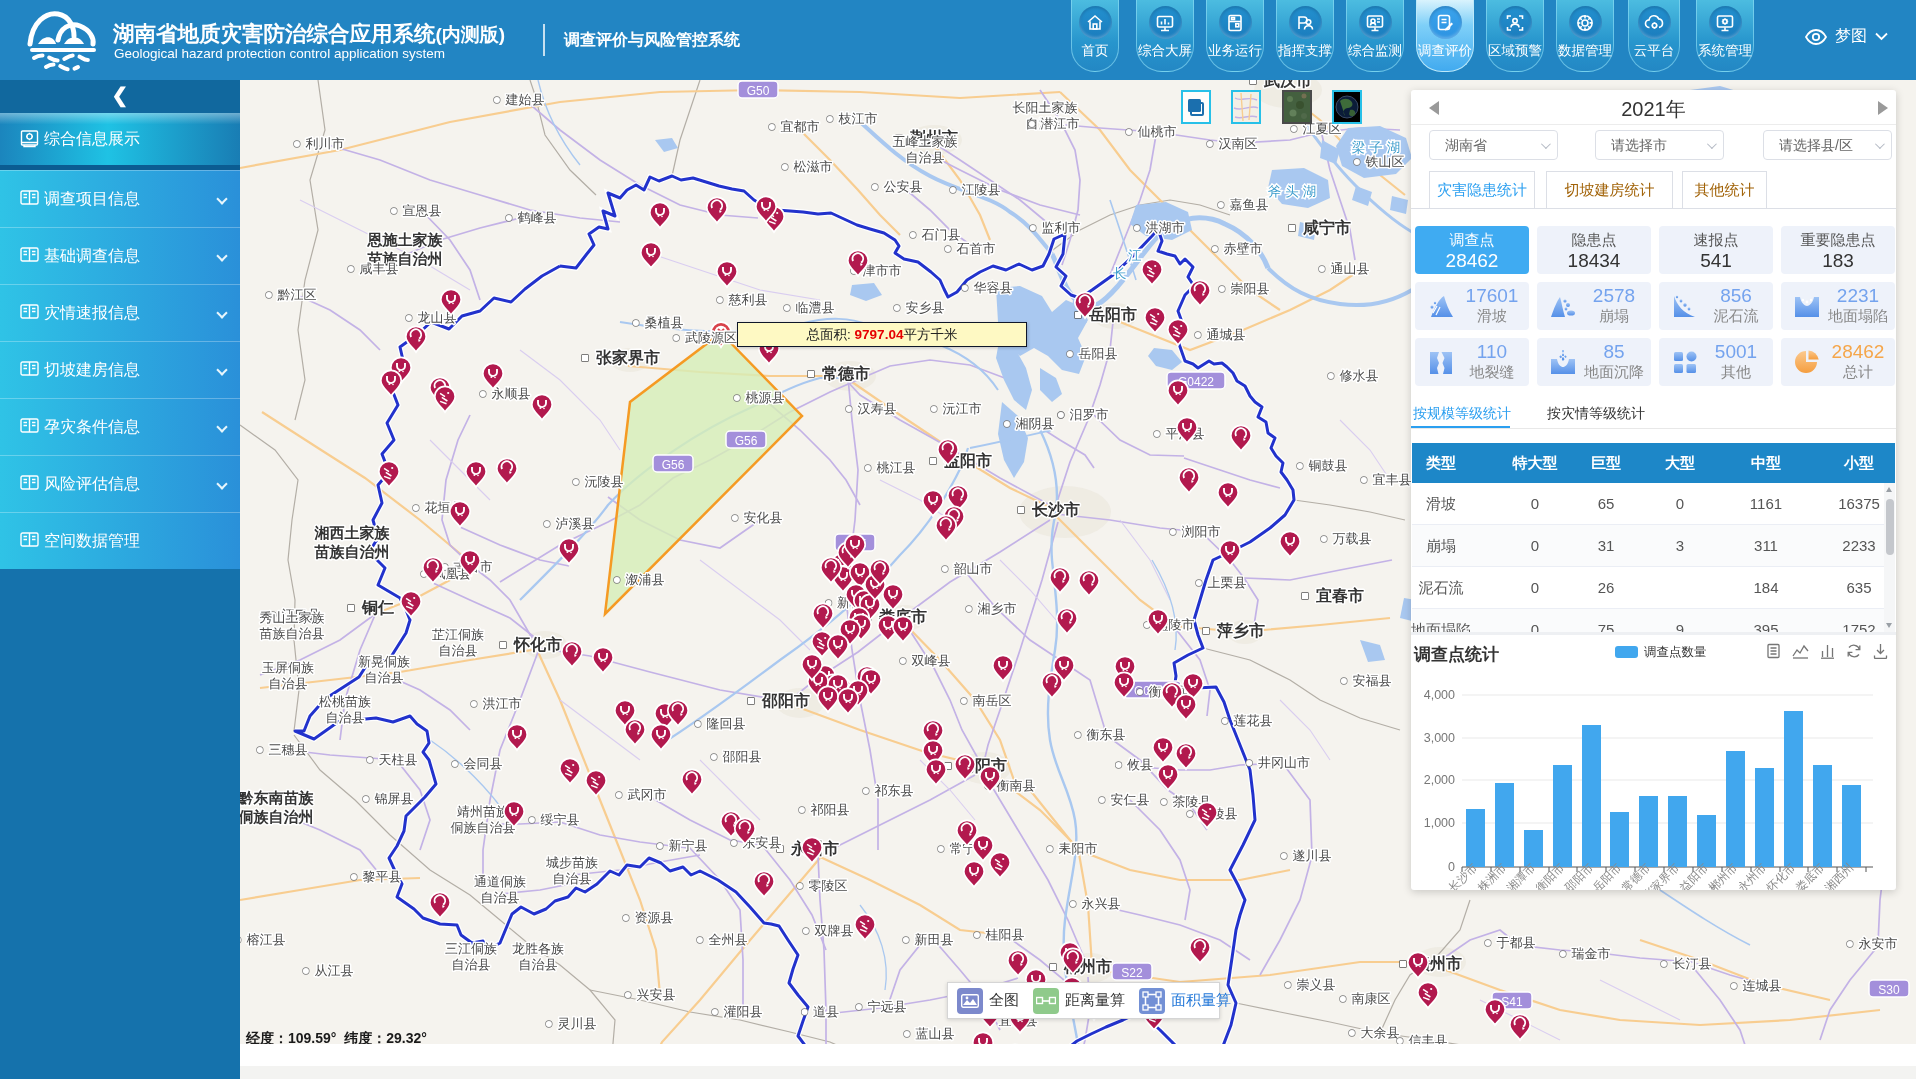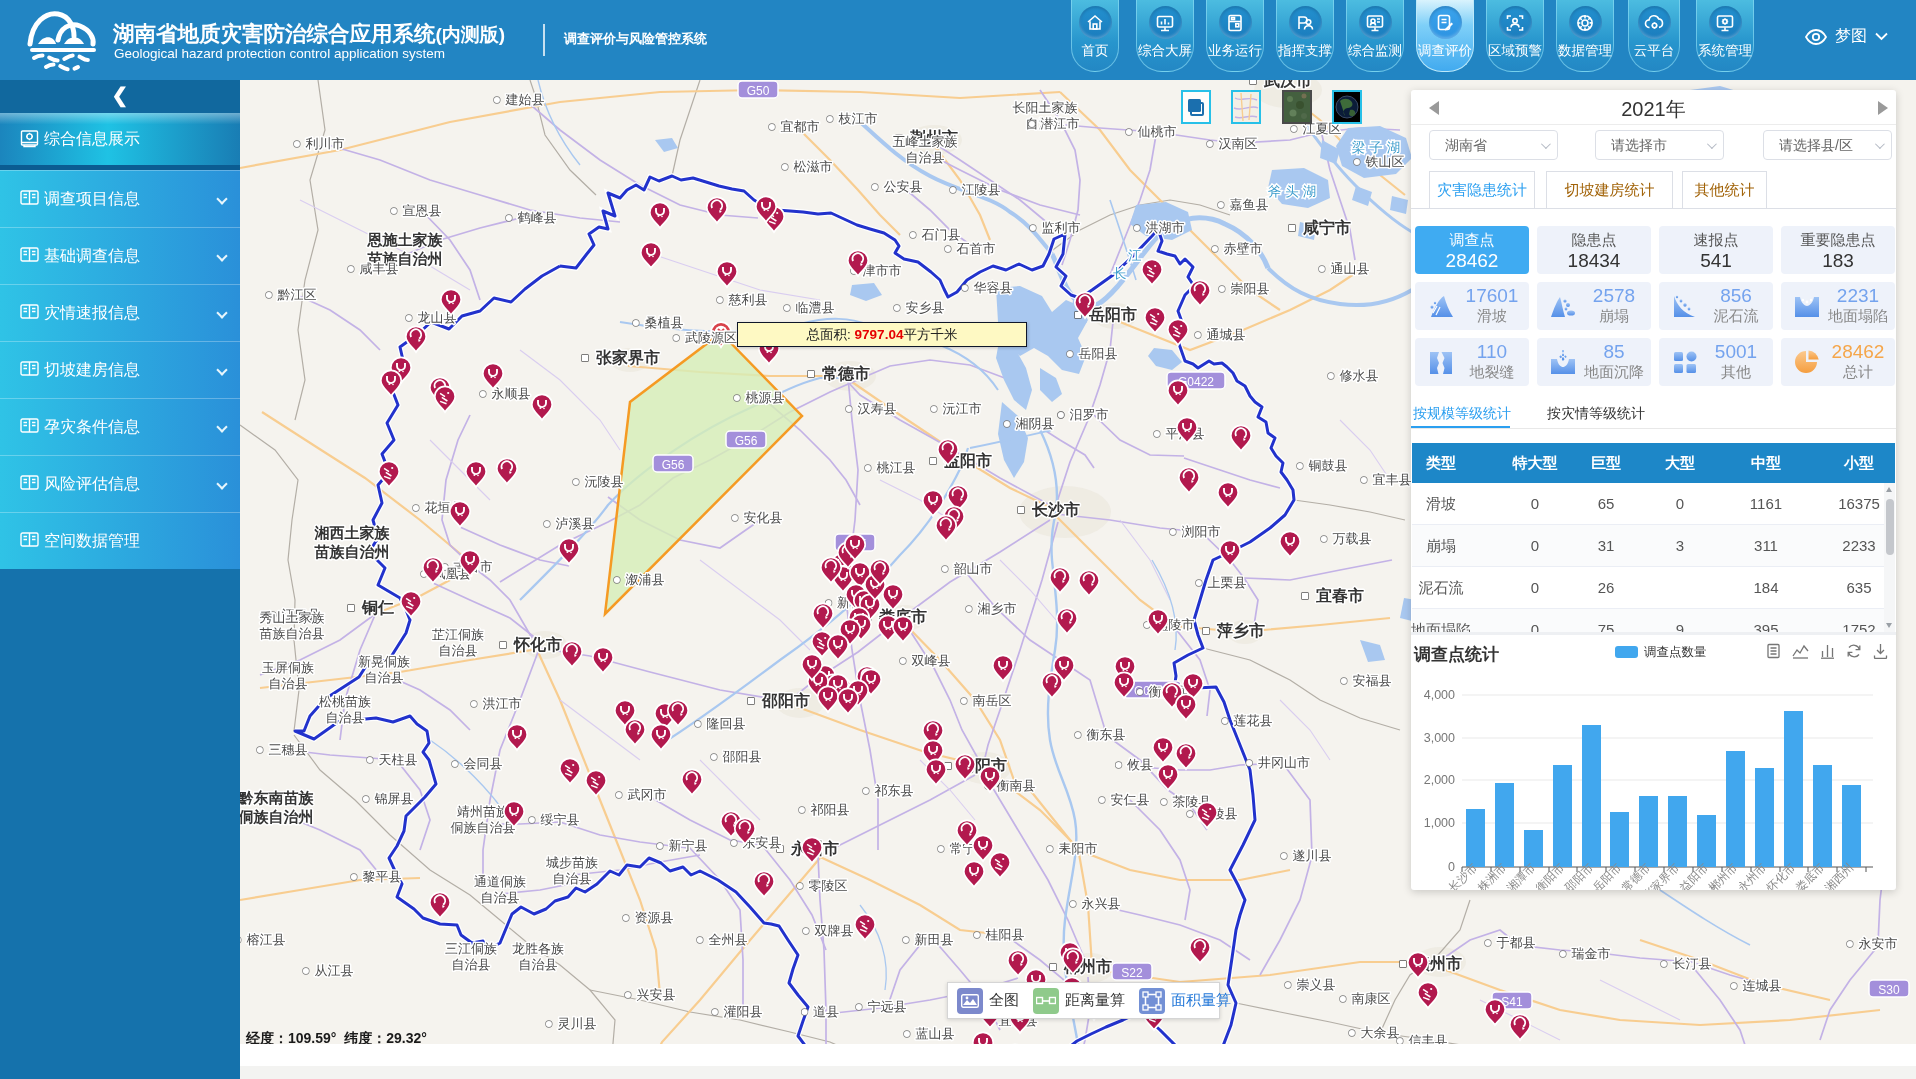--- a/index.html
+++ b/index.html
@@ -6,21 +6,21 @@
 *{margin:0;padding:0;box-sizing:border-box;}
 html,body{width:1916px;height:1079px;overflow:hidden;font-family:"Liberation Sans",sans-serif;background:#fff;}
 #stage{position:relative;width:1916px;height:1079px;overflow:hidden;}
 
 #hdr{position:absolute;left:0;top:0;width:1916px;height:80px;background:#2285c3;z-index:30;}
 #logo{position:absolute;left:24px;top:6px;width:84px;height:68px;}
 #t1{position:absolute;left:113px;top:19px;font-size:21.5px;font-weight:bold;color:#fff;white-space:nowrap;}
 #t1 span{font-size:19px;letter-spacing:0;}
 #t2{position:absolute;left:114px;top:46px;font-size:13.5px;color:#fff;white-space:nowrap;}
 #vsep{position:absolute;left:543px;top:24px;width:2px;height:32px;background:rgba(255,255,255,.75);}
-#t3{position:absolute;left:564px;top:30px;font-size:13px;font-weight:bold;color:#fff;white-space:nowrap;}
+#t3{position:absolute;left:564px;top:30px;font-size:16px;font-weight:bold;color:#fff;white-space:nowrap;}
 .nav{position:absolute;top:0;height:72px;border:1px solid rgba(140,220,245,.65);border-top:none;border-radius:0 0 26px 26px;background:linear-gradient(180deg,#4cbce0 0%,#2795cd 60%,#2387c4 100%);}
 .nav.act{background:linear-gradient(180deg,#d9f3fd 0%,#7fd0f8 35%,#41aaef 100%);border-color:#bce9fa;}
 .nav .cir{position:absolute;left:50%;margin-left:-16.5px;top:6px;width:33px;height:33px;border-radius:50%;background:linear-gradient(180deg,#2391cf,#1b7cbd);box-shadow:inset 0 -2px 3px rgba(255,255,255,.25), inset 0 2px 3px rgba(0,40,80,.25);}
 .nav.act .cir{background:linear-gradient(180deg,#3ba4ec,#2d93e2);}
 .nav .cir svg{position:absolute;left:6.5px;top:6.5px;}
 .nav .lbl{position:absolute;left:0;right:0;top:42px;text-align:center;font-size:13.5px;color:#fff;white-space:nowrap;}
 #user{position:absolute;right:28px;top:26px;color:#fff;font-size:16px;display:flex;align-items:center;gap:8px;}
 
 #side{position:absolute;left:0;top:80px;width:240px;height:999px;background:#1572ac;z-index:20;}
 #collapse{height:33px;background:#11689e;color:#fff;text-align:center;line-height:30px;font-size:20px;font-weight:bold;}

